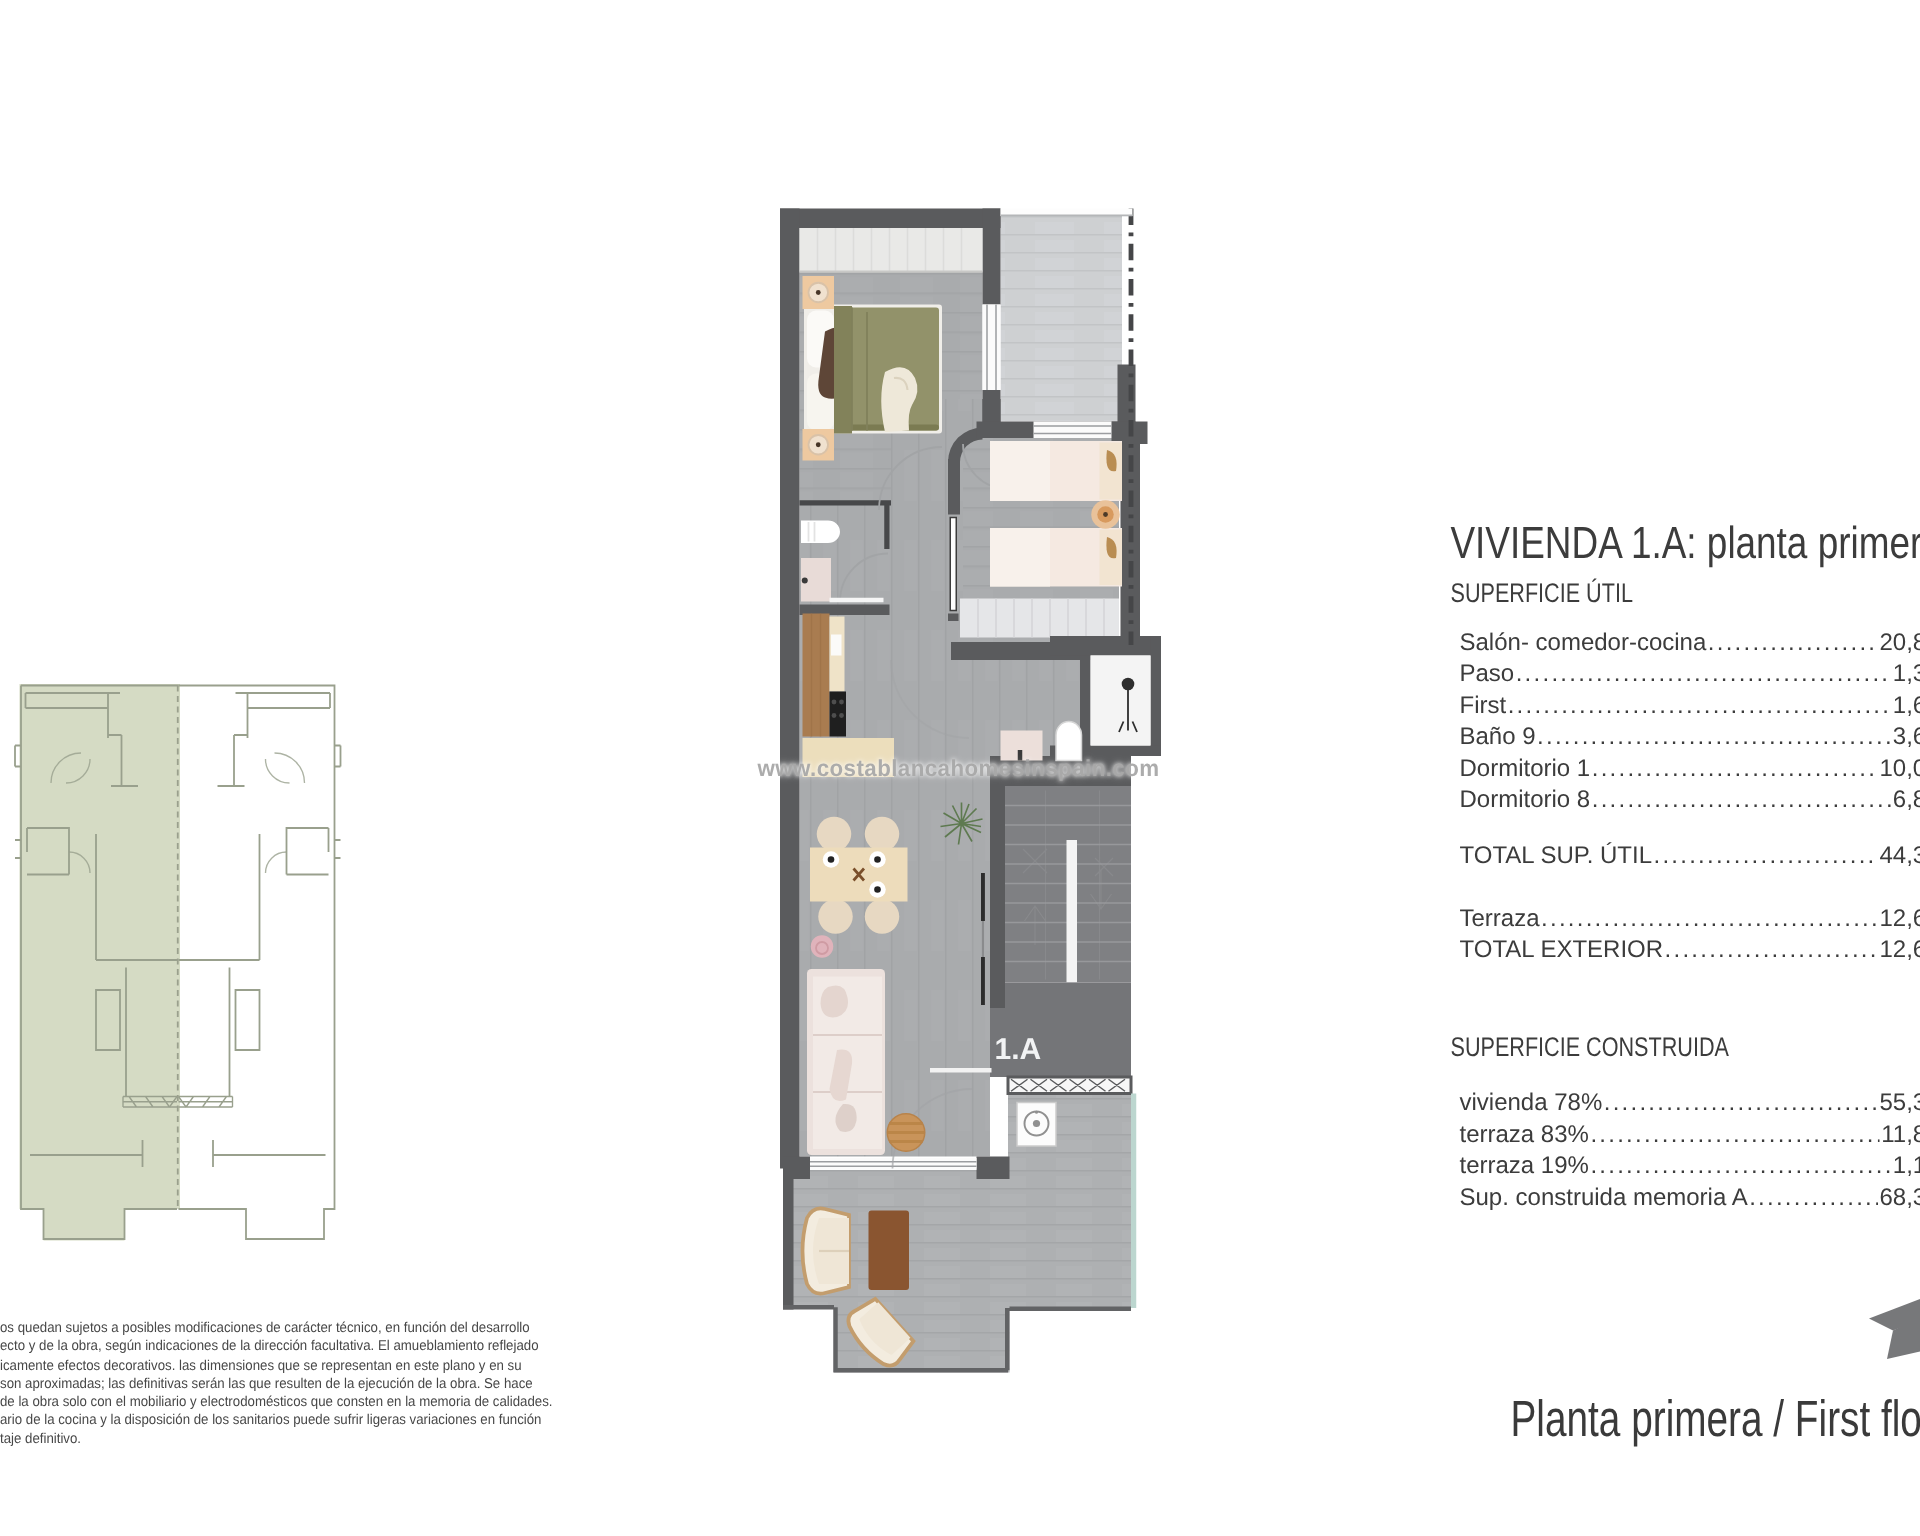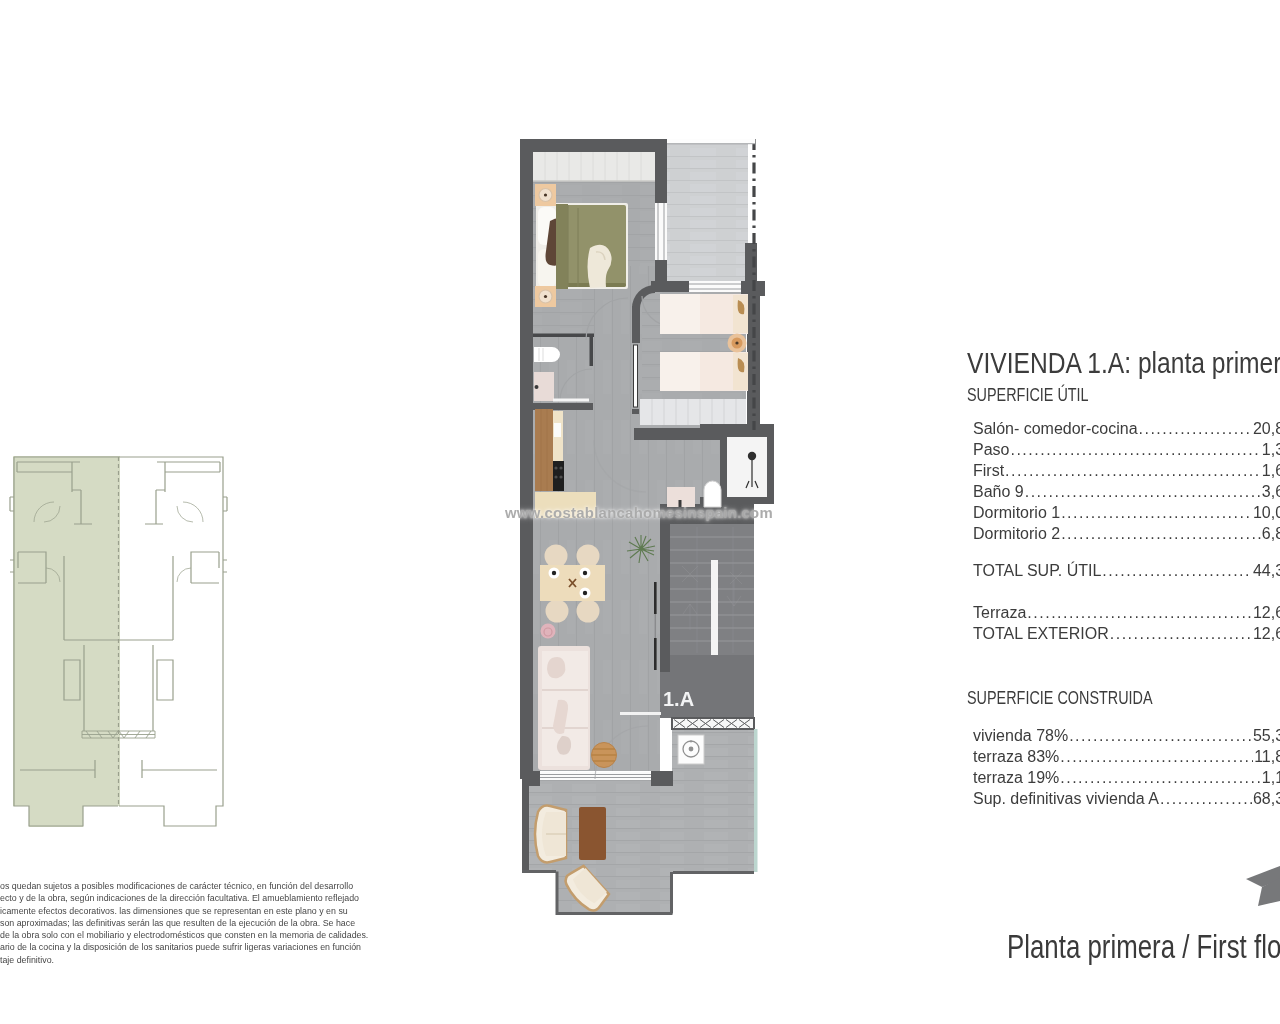--- a/index.html
+++ b/index.html
@@ -387,21 +387,21 @@
     <span class="lab">Baño 9</span>
     <span class="dots">......................................................</span>
     <span class="val">3,61</span>
   </div>
 <div class="row" style="top:504px">
     <span class="lab">Dormitorio 1</span>
     <span class="dots">......................................................</span>
     <span class="val">10,01</span>
   </div>
 <div class="row" style="top:525px">
-    <span class="lab">Dormitorio 2</span>
+    <span class="lab">Dormitorio 8</span>
     <span class="dots">......................................................</span>
     <span class="val">6,84</span>
   </div>
 <div class="row" style="top:562px">
     <span class="lab">TOTAL SUP. ÚTIL</span>
     <span class="dots">......................................................</span>
     <span class="val">44,32</span>
   </div>
 <div class="row" style="top:604px">
     <span class="lab">Terraza</span>
@@ -424,21 +424,21 @@
     <span class="lab">terraza 83%</span>
     <span class="dots">......................................................</span>
     <span class="val">11,84</span>
   </div>
 <div class="row" style="top:769px">
     <span class="lab">terraza 19%</span>
     <span class="dots">......................................................</span>
     <span class="val">1,14</span>
   </div>
 <div class="row" style="top:790px">
-    <span class="lab">Sup. definitivas vivienda A</span>
+    <span class="lab">Sup. construida memoria A</span>
     <span class="dots">......................................................</span>
     <span class="val">68,31</span>
   </div>
 
 <div id="bigfoot" class="abs">Planta primera / First floor</div>
 
 <div id="disc" class="abs">os quedan sujetos a posibles modificaciones de carácter técnico, en función del desarrollo
 ecto y de la obra, según indicaciones de la dirección facultativa. El amueblamiento reflejado
 icamente efectos decorativos. las dimensiones que se representan en este plano y en su
 son aproximadas; las definitivas serán las que resulten de la ejecución de la obra. Se hace

